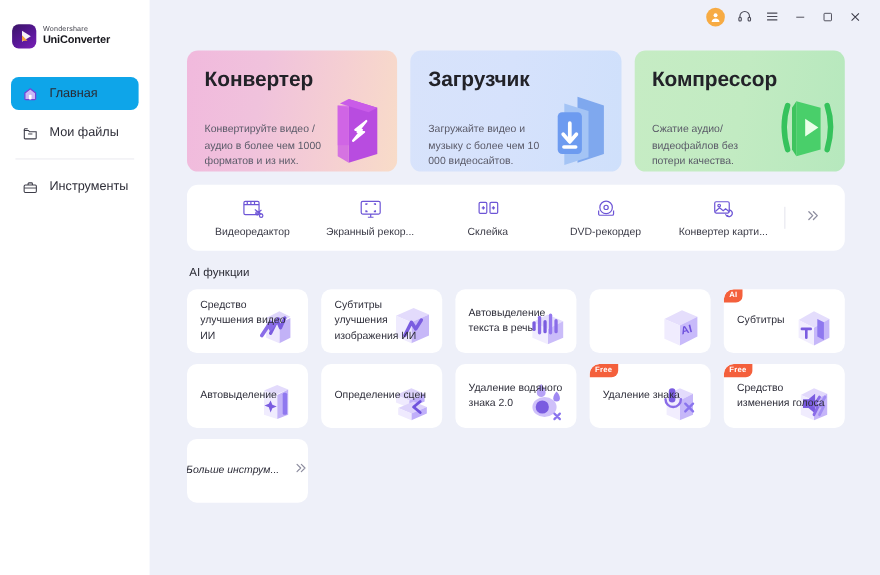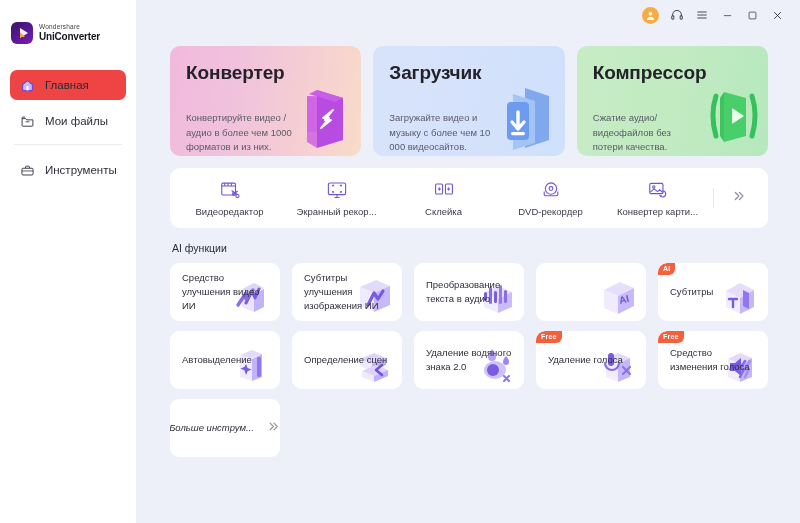--- a/index.html
+++ b/index.html
@@ -68,21 +68,21 @@
   .nav-item {
     display: flex; align-items: center; gap: 10px;
     height: 30px; padding: 0 10px;
     border-radius: 7px;
     margin-bottom: 6px;
     cursor: pointer;
   }
   .nav-item .label {
     font-size: 11.5px; color: #2e2e38;
   }
-  .nav-item.active { background: #ef4444; }
+  .nav-item.active { background: #0ea5e9; }
   .nav-item.active .label { color: #2a2a33; }
   .nav-icon { width: 15px; height: 15px; flex: 0 0 15px; display:block; }
   .nav-divider {
     height: 1px; background: #ececf1;
     margin: 8px 4px 10px 4px;
   }
 
   
   .main {
     flex: 1 1 auto;
@@ -449,21 +449,21 @@
             <path d="M14 18l16-7 14 6-16 7z" fill="#e3dbfc"></path>
             <path d="M28 24v19l16-7V17z" fill="#c7b8f8"></path>
             <path d="M14 18v19l14 6V24z" fill="#efebfe"></path>
             <path d="M22 36l6-12 4 6 5-8" stroke="#7a5ce0" stroke-width="3.2" stroke-linecap="round" stroke-linejoin="round"></path>
           </svg>
         </span>
       </div>
 
 
       <div class="ai-card">
-        <span class="ai-label">Преобразование текста в аудио</span>
+        <span class="ai-label">Автовыделение текста в речь</span>
         <span class="ai-art">
           <svg viewBox="0 0 52 50" width="52" height="50" fill="none">
             <path d="M16 24l14-7 14 6-14 7z" fill="#e4ddfc"></path>
             <path d="M30 30v14l14-6V23z" fill="#cabcf9"></path>
             <path d="M16 24v14l14 6V30z" fill="#f1edfe"></path>
             <rect x="16" y="23" width="3" height="9" rx="1.5" fill="#7a5ce0"></rect>
             <rect x="21" y="18" width="3" height="17" rx="1.5" fill="#8a6ce8"></rect>
             <rect x="26" y="22" width="3" height="12" rx="1.5" fill="#7a5ce0"></rect>
             <rect x="31" y="16" width="3" height="19" rx="1.5" fill="#9478ef"></rect>
             <rect x="36" y="21" width="3" height="13" rx="1.5" fill="#8a6ce8"></rect>
@@ -532,21 +532,21 @@
             <ellipse cx="27" cy="33" rx="11" ry="9" fill="#cfc1fa"></ellipse>
             <ellipse cx="25" cy="33" rx="6" ry="6" fill="#7a5ce0"></ellipse>
             <path d="M35 25c0-3 3-6 3-6s3 3 3 6a3 3 0 0 1-6 0z" fill="#9f88f2"></path>
             <path d="M36 39l5 5M41 39l-5 5" stroke="#8a74ee" stroke-width="2" stroke-linecap="round"></path>
           </svg>
         </span>
       </div>
 
       <div class="ai-card">
         <span class="badge">Free</span>
-        <span class="ai-label">Удаление голоса</span>
+        <span class="ai-label">Удаление знака</span>
         <span class="ai-art">
           <svg viewBox="0 0 52 50" width="52" height="50" fill="none">
             <path d="M16 22l12-6 12 5-12 6z" fill="#e3dbfc"></path>
             <path d="M28 27v18l12-5V21z" fill="#c6b7f9"></path>
             <path d="M16 22v18l12 5V27z" fill="#f1edfe"></path>
             <rect x="18" y="16" width="6" height="13" rx="3" fill="#7a5ce0"></rect>
             <path d="M15 26a7 7 0 0 0 14 0" stroke="#8a6ce8" stroke-width="2.2" fill="none" stroke-linecap="round"></path>
             <path d="M33 30l7 7M40 30l-7 7" stroke="#8a74ee" stroke-width="2.2" stroke-linecap="round"></path>
           </svg>
         </span>

